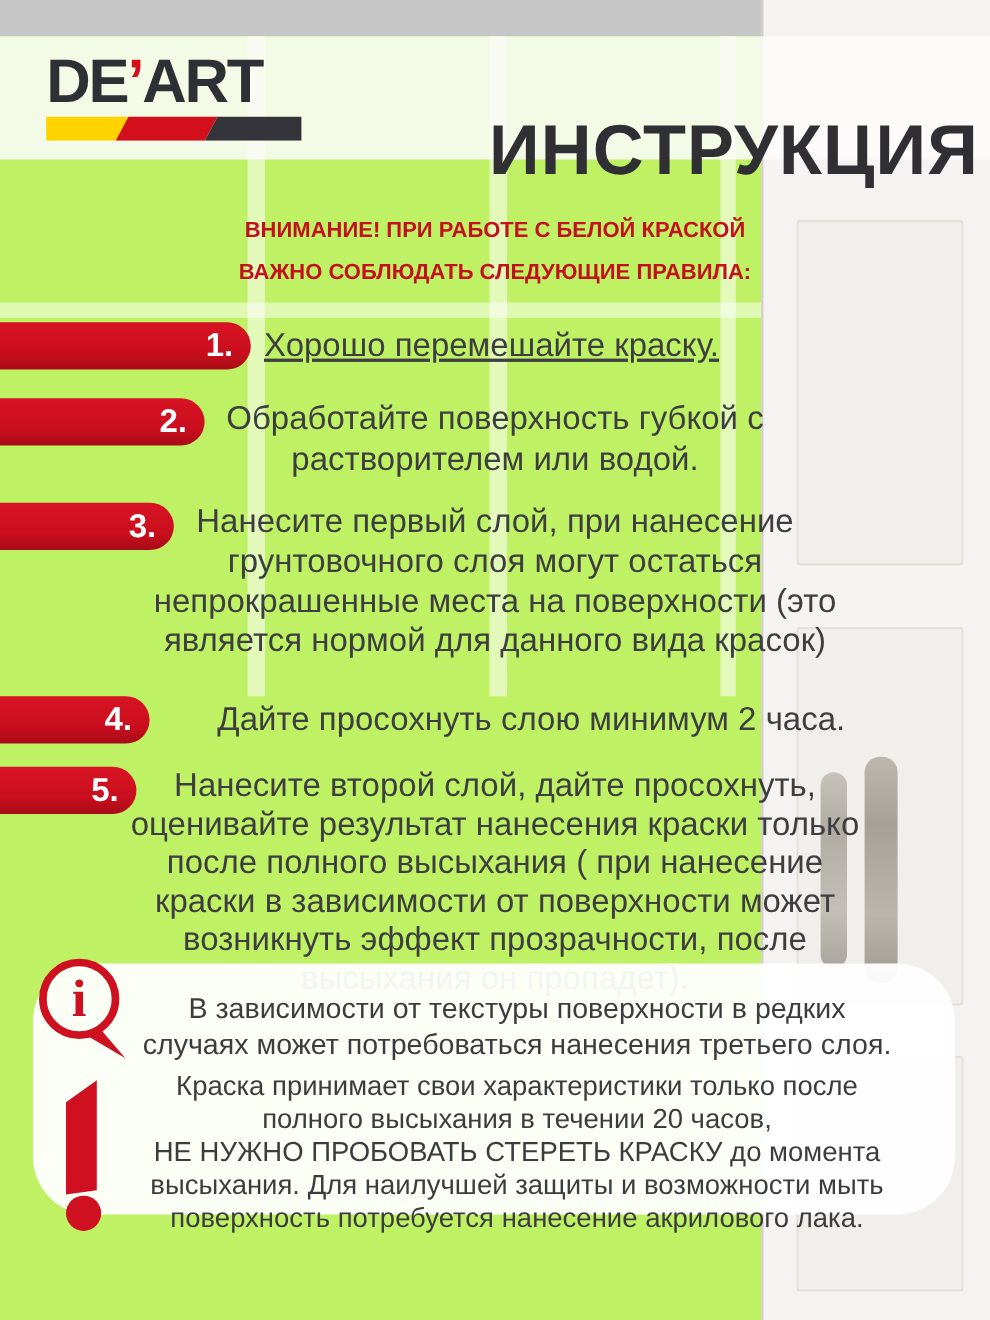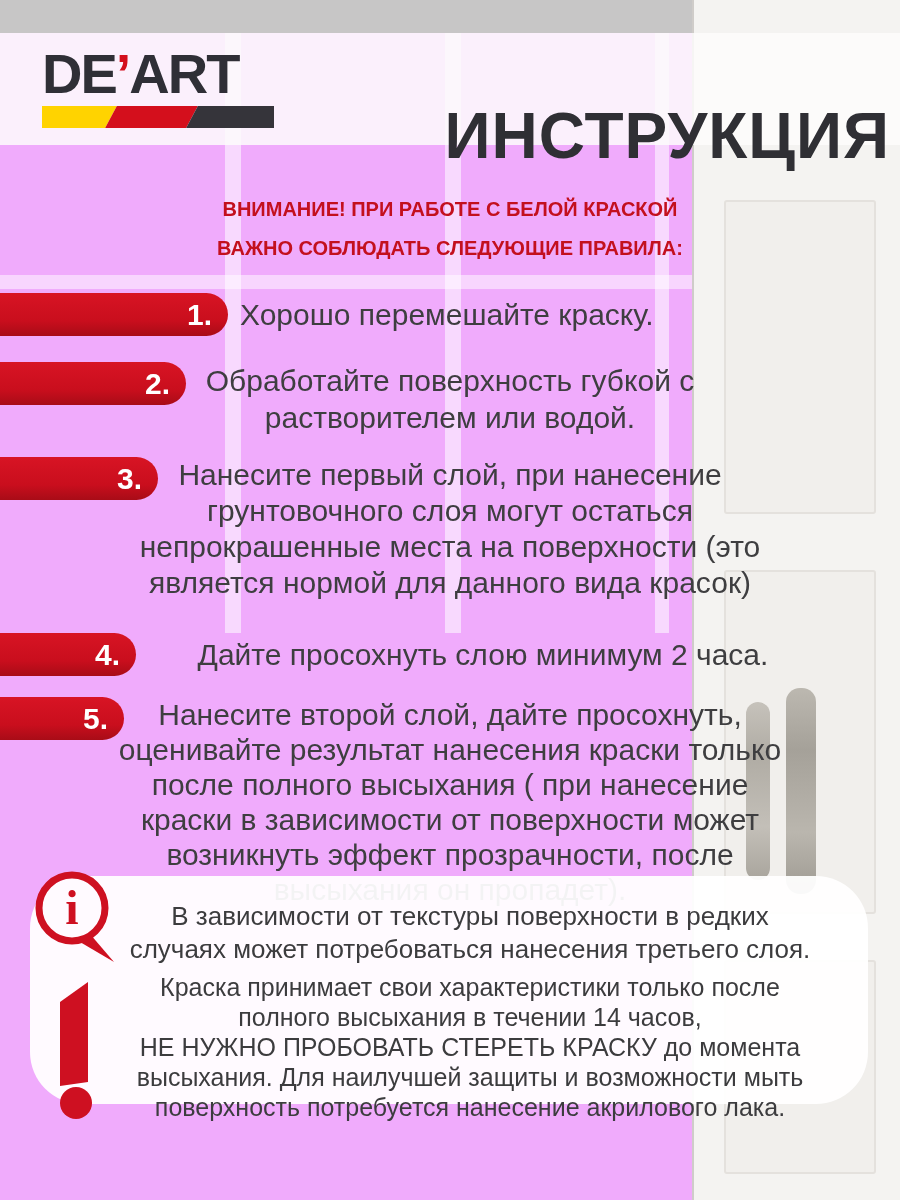--- a/index.html
+++ b/index.html
@@ -1,18 +1,18 @@
 <!DOCTYPE html>
 <html><head>
 <meta charset="utf-8">
 <style>
   html,body{margin:0;padding:0;}
   .page{
     position:relative;width:900px;height:1200px;overflow:hidden;
-    background:#f0abfc;
+    background:#bef264;
     font-family:"Liberation Sans", sans-serif;
     color:#3e3e40;
   }
   
   .bg-top-strip{position:absolute;left:0;top:0;width:900px;height:33px;background:#c7c6c6;}
   .bg-right-door{position:absolute;left:692px;top:0;width:208px;height:1200px;
     background:#f4f3f1;border-left:2px solid #cfccc9;}
   .bg-right-door .panel{position:absolute;left:30px;width:148px;border:2px solid #e4e1dd;border-radius:3px;background:#f1efec;}
   .bg-right-door .panel.p1{top:200px;height:310px;}
   .bg-right-door .panel.p2{top:570px;height:340px;}
@@ -38,21 +38,21 @@
   .warning{position:absolute;left:40px;top:190px;width:820px;text-align:center;
     font-size:20px;font-weight:700;line-height:39px;color:#c3101e;white-space:pre-line;}
   
   .step{position:absolute;left:0;width:900px;}
   .ribbon{position:absolute;left:0;top:0;height:43px;border-radius:0 22px 22px 0;
     background:linear-gradient(180deg,#d81424 0%,#c90e1d 65%,#a80c17 100%);
     color:#ffffff;font-weight:800;font-size:30px;line-height:43px;text-align:right;
     padding-right:16px;box-sizing:border-box;}
   .step-text{font-size:30px;line-height:37px;color:#3e3e40;white-space:pre-line;}
   .step.s1 .ribbon{width:228px;}
-  .step.s1 .step-text{padding-left:240px;line-height:43px;}
+  .step.s1 .step-text{padding-left:240px;line-height:43px;text-decoration:underline;}
   .step.s2 .ribbon{width:186px;}
   .step.s2 .step-text{text-align:center;padding:0 30px;}
   .step.s3 .ribbon{width:158px;}
   .step.s3 .step-text{text-align:center;padding:0 20px;line-height:36px;}
   .step.s4 .ribbon{width:136px;}
   .step.s4 .step-text{text-align:center;padding-left:66px;line-height:43px;}
   .step.s5 .ribbon{width:124px;}
   .step.s5 .step-text{text-align:center;padding:0 14px;line-height:35px;}
   .step.s1{top:293px;} .step.s2{top:362px;} .step.s3{top:457px;}
   .step.s4{top:633px;} .step.s5{top:697px;}
@@ -126,21 +126,21 @@
 после полного высыхания ( при нанесение
 краски в зависимости от поверхности может
 возникнуть эффект прозрачности, после
 высыхания он пропадет).</div>
   </div>
 
   <div class="notes-panel">
     <div class="note n1">В зависимости от текстуры поверхности в редких
 случаях может потребоваться нанесения третьего слоя.</div>
     <div class="note n2">Краска принимает свои характеристики только после
-полного высыхания в течении 14 часов,
+полного высыхания в течении 20 часов,
 НЕ НУЖНО  ПРОБОВАТЬ СТЕРЕТЬ КРАСКУ до момента
 высыхания. Для наилучшей защиты и возможности мыть
 поверхность потребуется нанесение акрилового лака.</div>
   </div>
 
   <svg class="info-bubble" viewBox="0 0 96 104">
     <circle cx="44" cy="42" r="33" fill="none" stroke="#ce1021" stroke-width="7"></circle>
     <path d="M62 68 L86 96 L52 76 Z" fill="#ce1021"></path>
     <text x="44" y="58" text-anchor="middle" font-family="'Liberation Serif',serif" font-weight="bold" font-size="48" fill="#ce1021">i</text>
   </svg>

